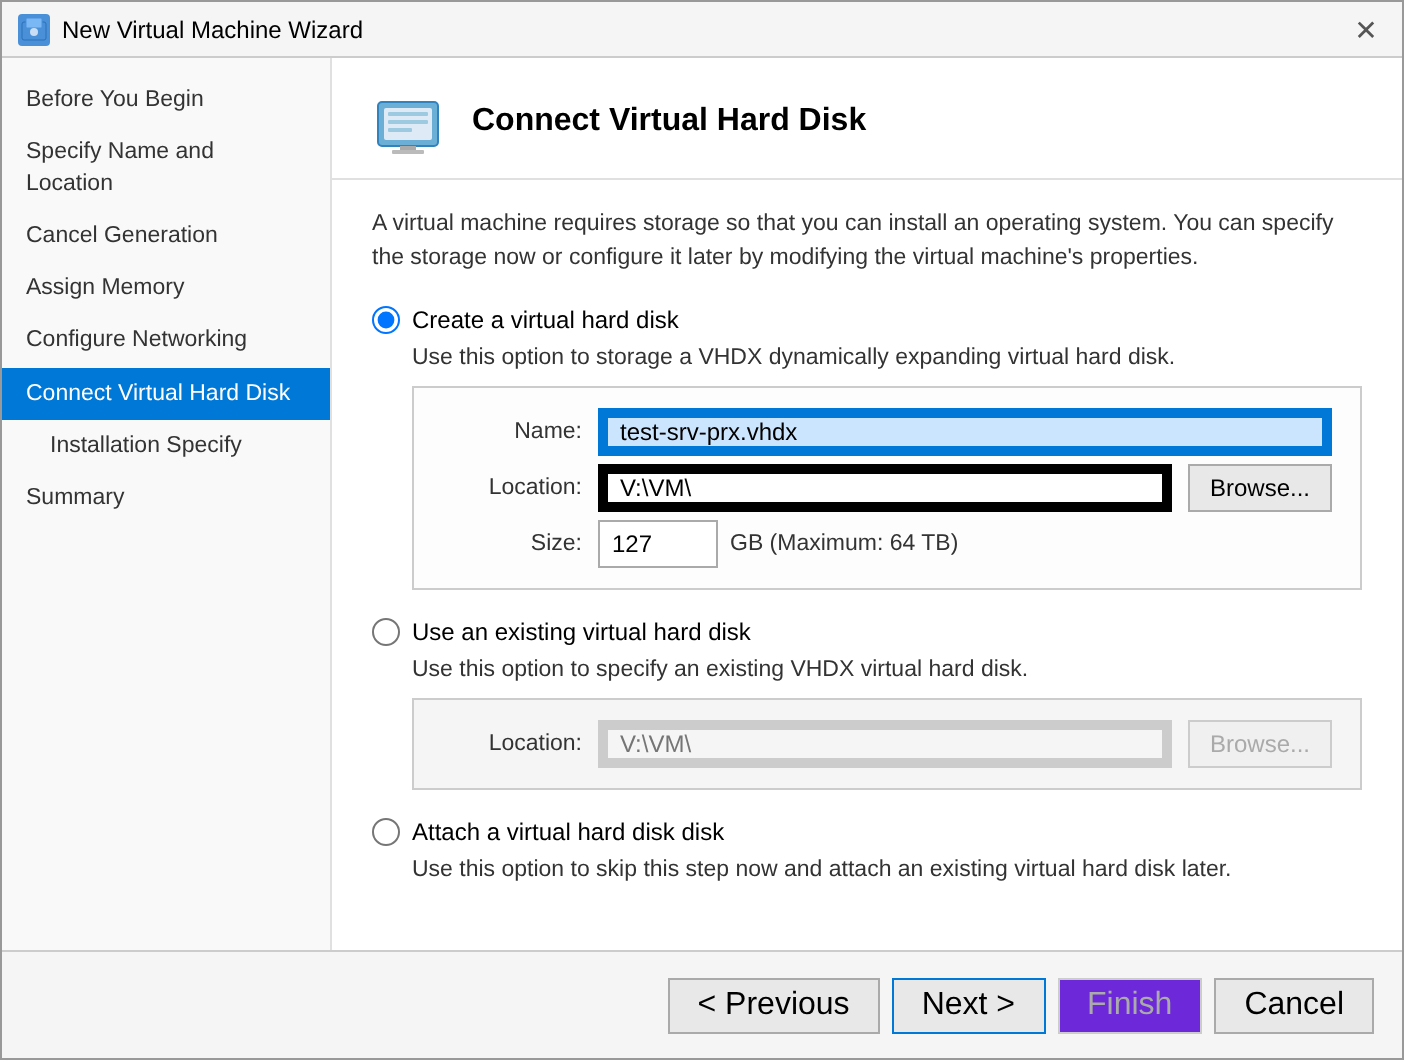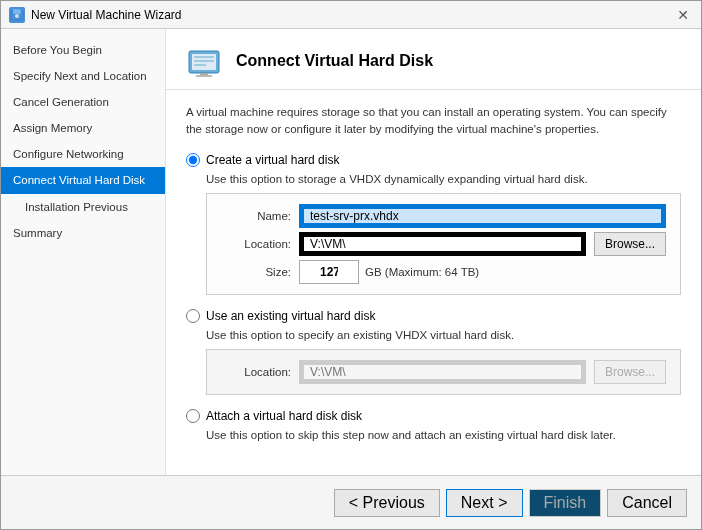--- a/index.html
+++ b/index.html
@@ -203,24 +203,23 @@
     }
     .size-row {
       display: flex;
       align-items: center;
       gap: 6px;
     }
     .size-input {
       width: 60px;
       height: 24px;
       border: 1px solid #aaa;
-      padding: 2px 20px;
+      padding: 2px 6px;
       font-size: 12px;
       text-align: left;
-      font-weight: bold;
     }
     .size-label {
       font-size: 11.5px;
       color: #333;
     }
     .footer {
       height: 54px;
       border-top: 1px solid #ccc;
       display: flex;
       align-items: center;
@@ -237,21 +236,21 @@
       background: #e8e8e8;
       cursor: pointer;
       min-width: 60px;
     }
     .btn.primary {
       background: #e8e8e8;
       border-color: #0078d7;
       color: #000;
     }
     .btn:disabled {
-      background: #0c4a6e;
+      background: #6d28d9;
       color: #aaa;
       border-color: #ccc;
       cursor: default;
     }
   </style>
 </head>
 <body>
 
 <div class="window">
 
@@ -269,36 +268,36 @@
     <div class="title-bar-close">✕</div>
   </div>
 
   <div class="content">
 
     <div class="sidebar">
       <div class="sidebar-item">
         <span>Before You Begin</span>
       </div>
       <div class="sidebar-item">
-        <span>Specify Next and Location</span>
+        <span>Specify Name and Location</span>
       </div>
       <div class="sidebar-item">
         <span>Cancel Generation</span>
       </div>
       <div class="sidebar-item">
         <span>Assign Memory</span>
       </div>
       <div class="sidebar-item">
         <span>Configure Networking</span>
       </div>
       <div class="sidebar-item active">
         <span>Connect Virtual Hard Disk</span>
       </div>
       <div class="sidebar-item sub">
-        <span>Installation Previous</span>
+        <span>Installation Specify</span>
       </div>
       <div class="sidebar-item">
         <span>Summary</span>
       </div>
     </div>
 
     <div class="main">
 
       <div class="page-header">
         <div class="page-header-icon">

